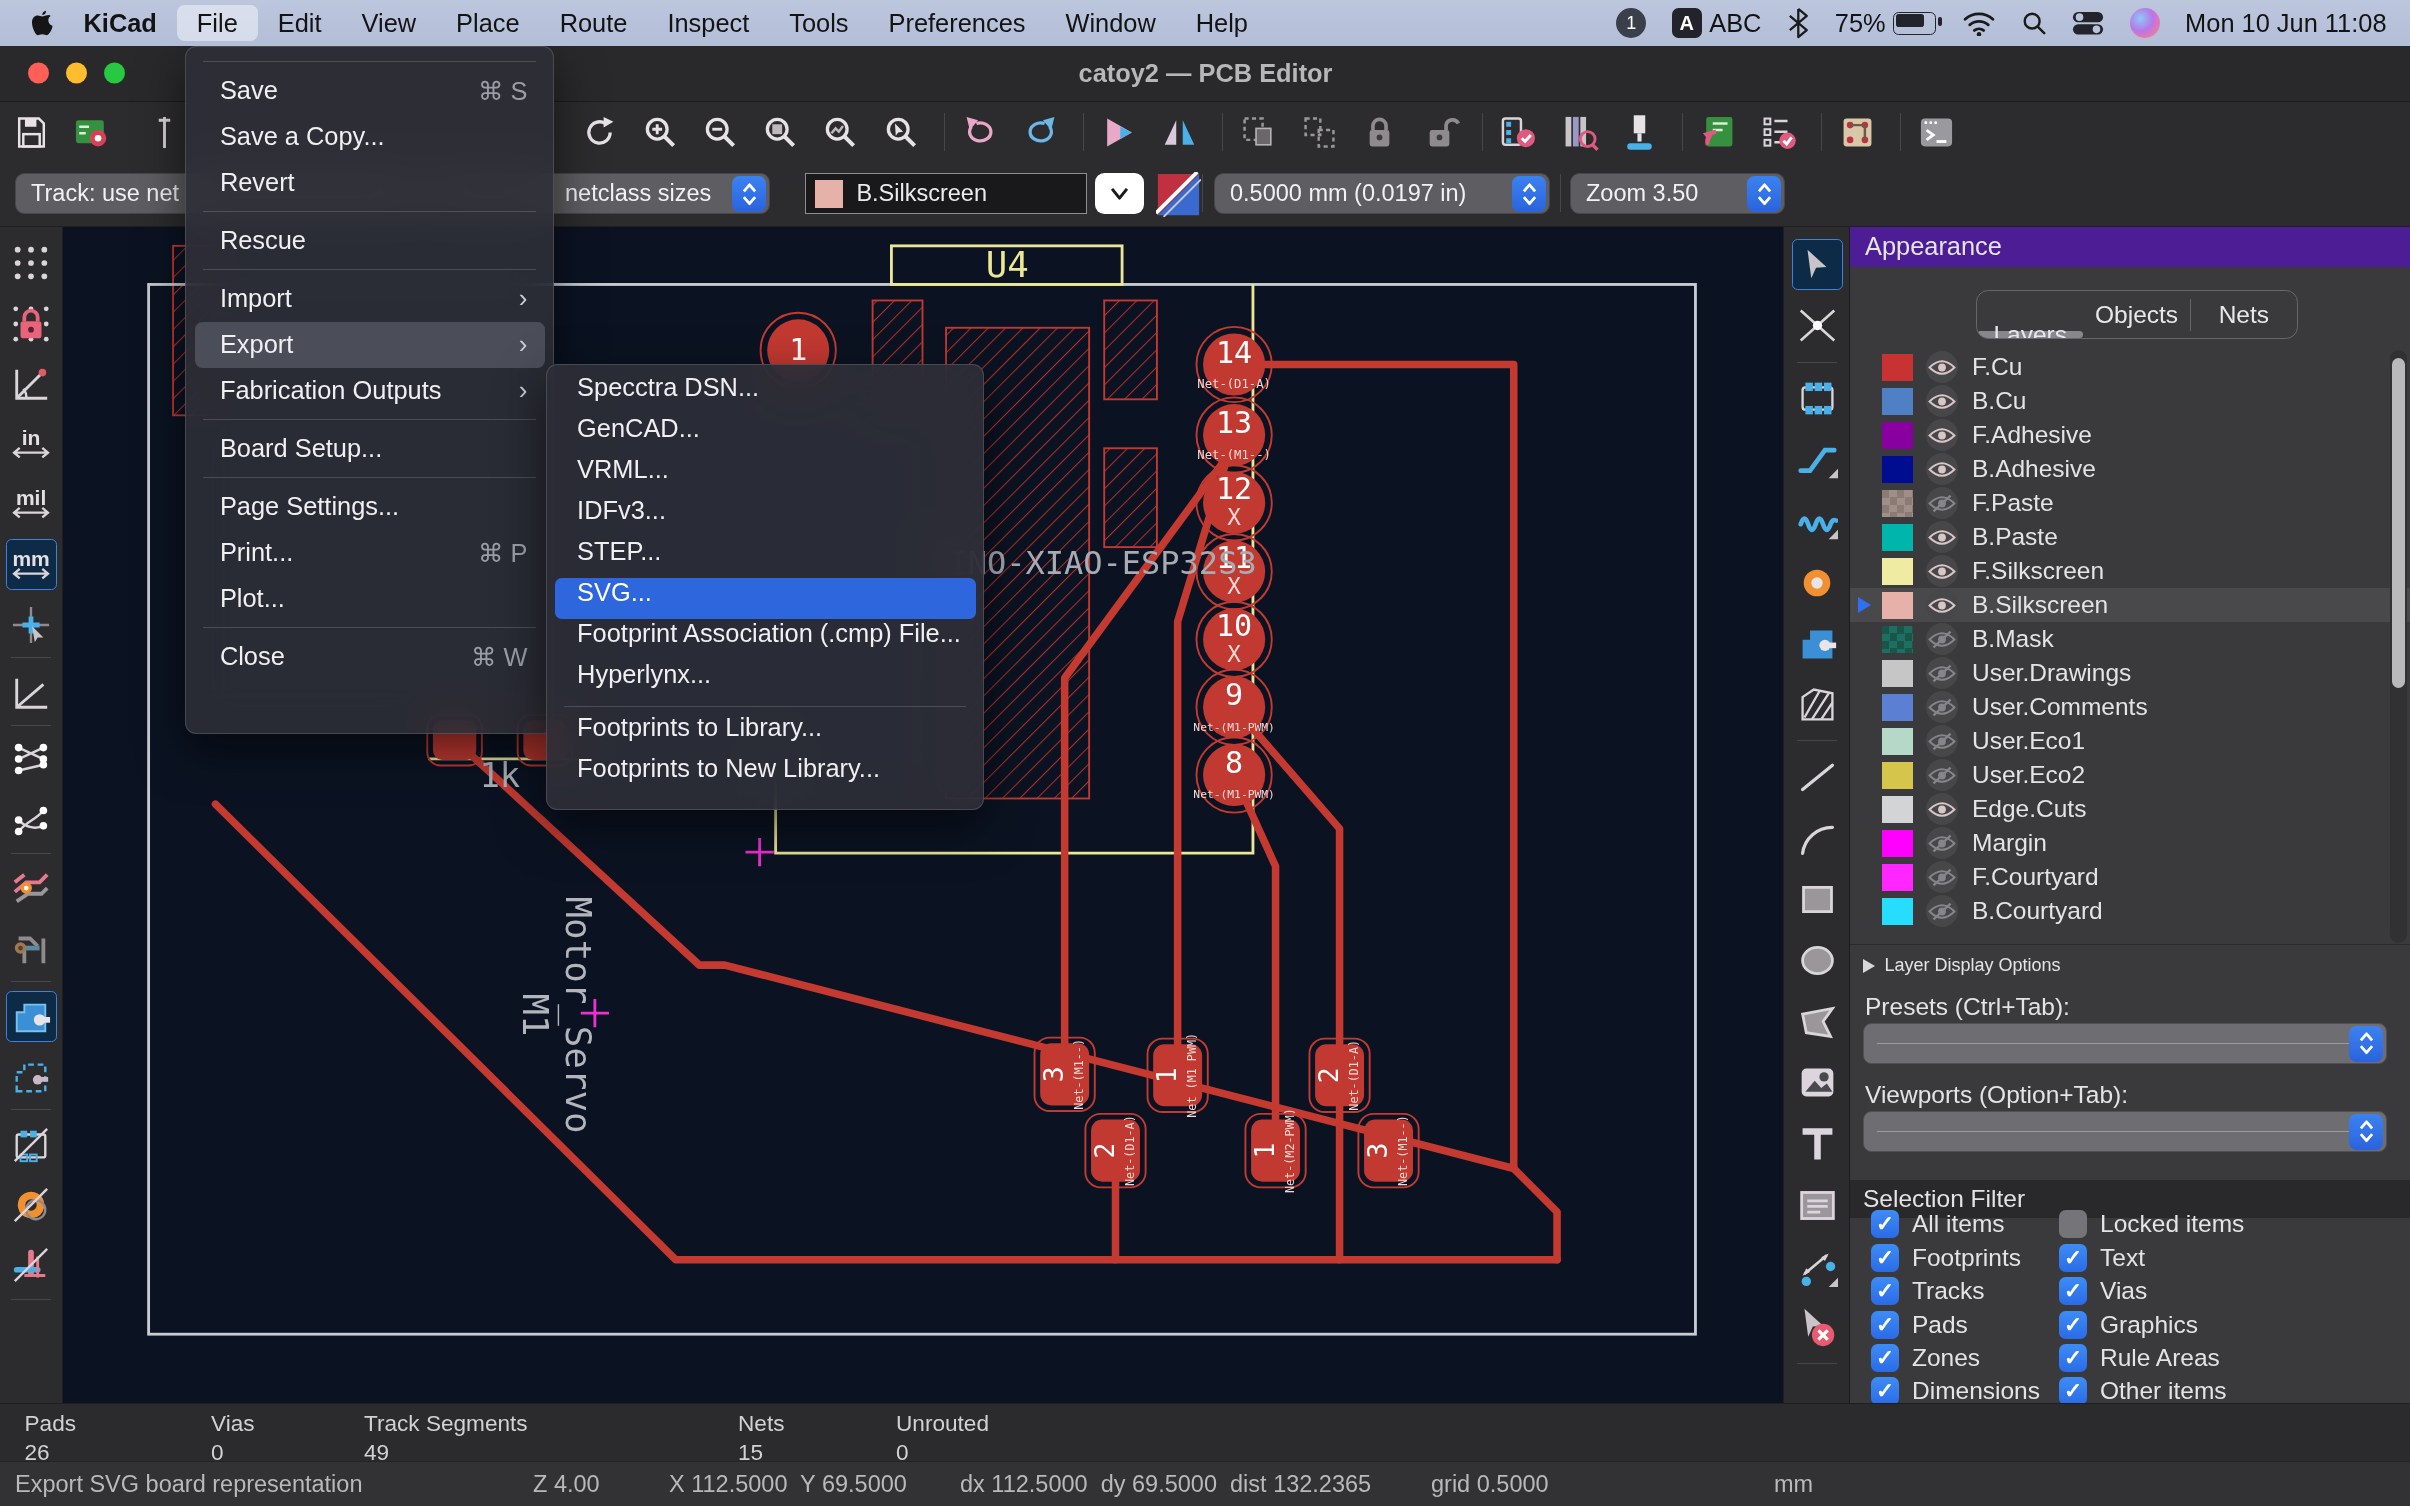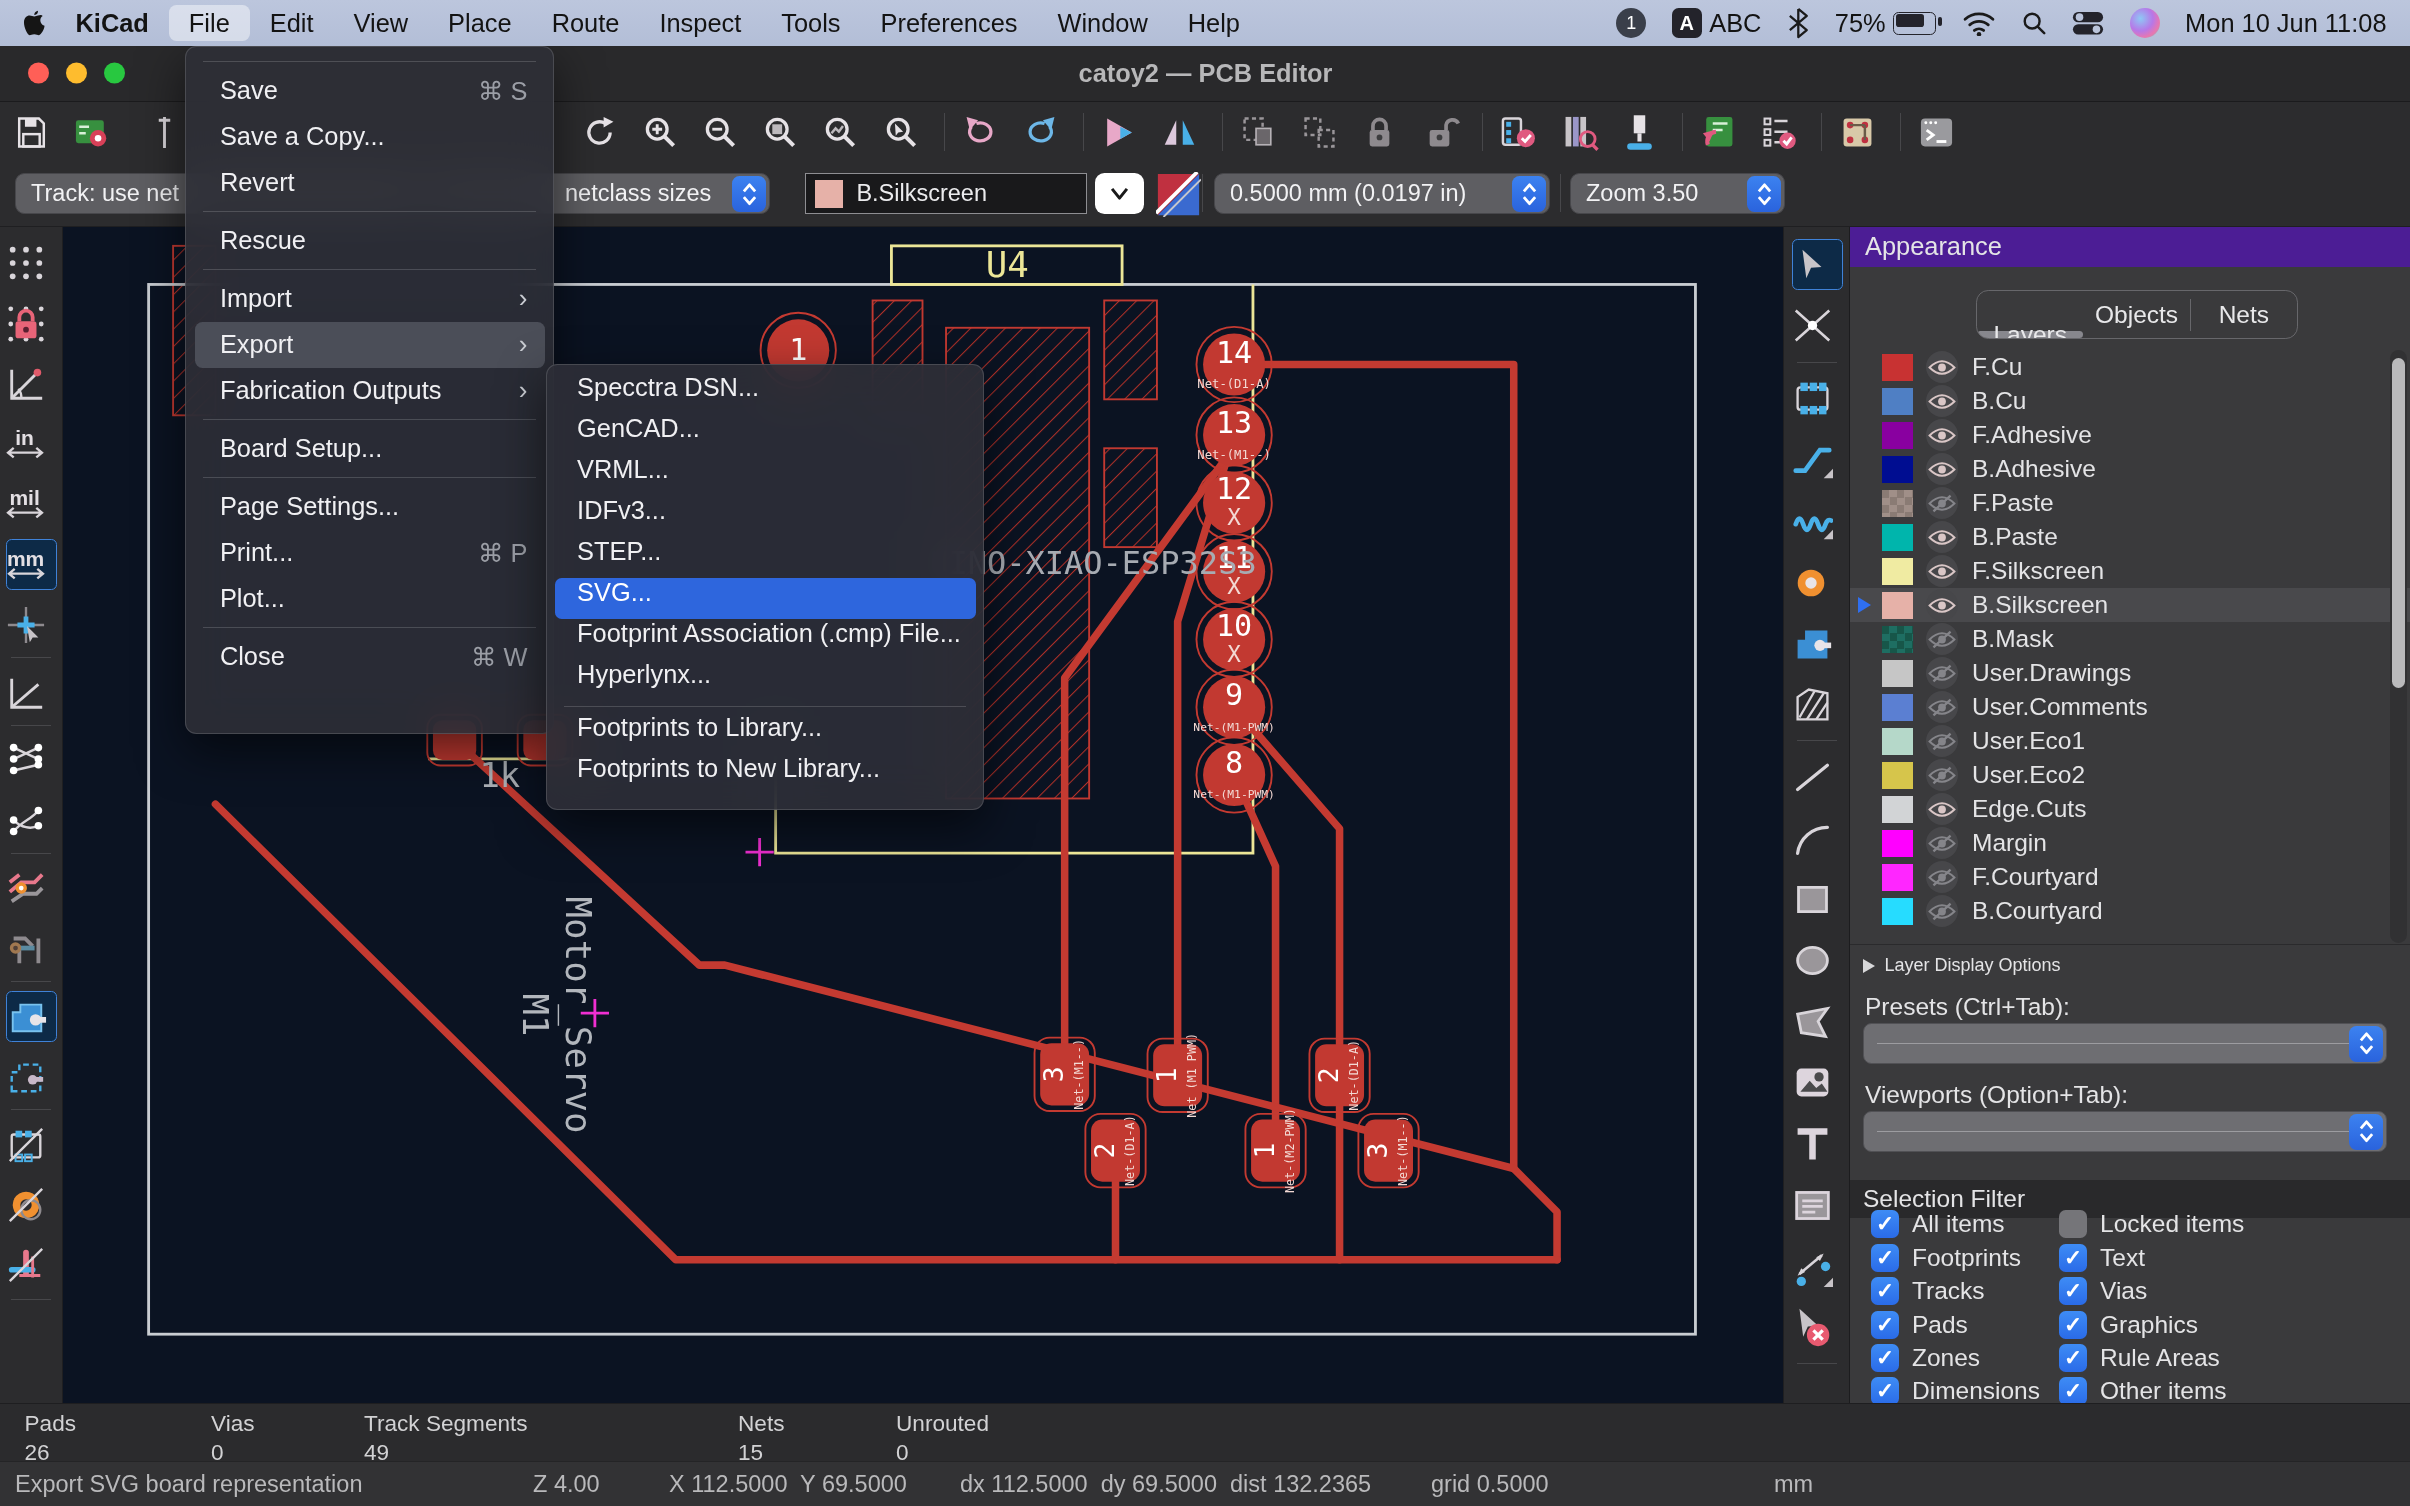--- a/index.html
+++ b/index.html
@@ -2,21 +2,21 @@
 <html style="font-size:15px"><head>
 <meta charset="utf-8">
 <style>
   html,body{margin:0;padding:0;background:#000;}
   #root{position:relative;width:2411px;height:1507px;overflow:hidden;
         font-family:"Liberation Sans",sans-serif;background:#0b1220;}
   
   .menubar{position:absolute;left:0;top:0;width:2411px;height:46px;
     background:linear-gradient(#bcc6dd,#b3bed7);display:flex;align-items:center;
     color:#131313;font-size:25.4px;z-index:20;}
-  .mb-left{display:flex;align-items:center;padding-left:16px;text-align:right;}
+  .mb-left{display:flex;align-items:center;padding-left:24px;text-align:right;}
   .mb-item{padding:3.8px 20px;border-radius:7.5px;white-space:nowrap;}
   .mb-item.app{font-weight:bold;}
   .mb-item.open{background:rgba(255,255,255,.45);}
   .apple-logo{width:24.5px;height:28px;margin:0 9.4px 0 5.6px;}
   .mb-right{margin-left:auto;display:flex;align-items:center;gap:25.4px;padding-right:24.5px;}
   .badge{width:30px;height:30px;border-radius:50%;background:#3a3f4a;color:#fff;
     display:flex;align-items:center;justify-content:center;font-size:18px;}
   .abox{width:30px;height:30px;border-radius:6.6px;background:#23232b;color:#fff;
     display:flex;align-items:center;justify-content:center;font-size:20px;font-weight:bold;}
   .battery{display:flex;align-items:center;gap:7.5px;}
@@ -50,21 +50,21 @@
     box-sizing:border-box;color:#ececee;font-size:23.5px;}
   .lsw-mini{width:28px;height:28px;background:#e6b1a8;flex:none;}
   .wbtn{position:absolute;top:10.4px;left:1095px;width:49px;height:41px;background:#fff;border-radius:9.4px;
     display:flex;align-items:center;justify-content:center;}
   .swapbtn{position:absolute;top:8.5px;left:1156px;width:45px;height:45px;}
   
   .lefttools{position:absolute;left:0;top:226px;width:62px;height:1177px;background:#2c2c2e;
     border-right:0.9px solid #1f1f21;z-index:3;}
   .righttools{position:absolute;left:1783px;top:226px;width:66px;height:1177px;background:#2c2c2e;
     border-left:0.9px solid #1f1f21;z-index:3;}
-  .li,.ri{position:absolute;left:5.6px;width:51px;height:51px;display:flex;align-items:center;
+  .li,.ri{position:absolute;left:5.6px;width:51px;height:51px;display:flex;align-items:center;justify-content:center;
     border-radius:5.6px;box-sizing:border-box;}
   .ri{left:7.5px;}
   .sel-tool{background:#0d2a47;border:1.9px solid #3f82d8;}
   .vsep{position:absolute;left:11.3px;width:40px;height:0.9px;background:#47474a;}
   .unit-ic{display:flex;flex-direction:column;align-items:center;color:#e3dfe3;font-size:21px;font-weight:bold;line-height:19px;}
   
   .panel{position:absolute;left:1849px;top:226px;width:561px;height:1177px;background:#3a3a3c;
     border-left:0.9px solid #1c1c1e;z-index:3;color:#e4e4e6;}
   .p-head{position:absolute;left:0;top:0;width:100%;height:41px;background:#4c1d95;line-height:41px;
     padding-left:15px;font-size:25.4px;box-sizing:border-box;}

